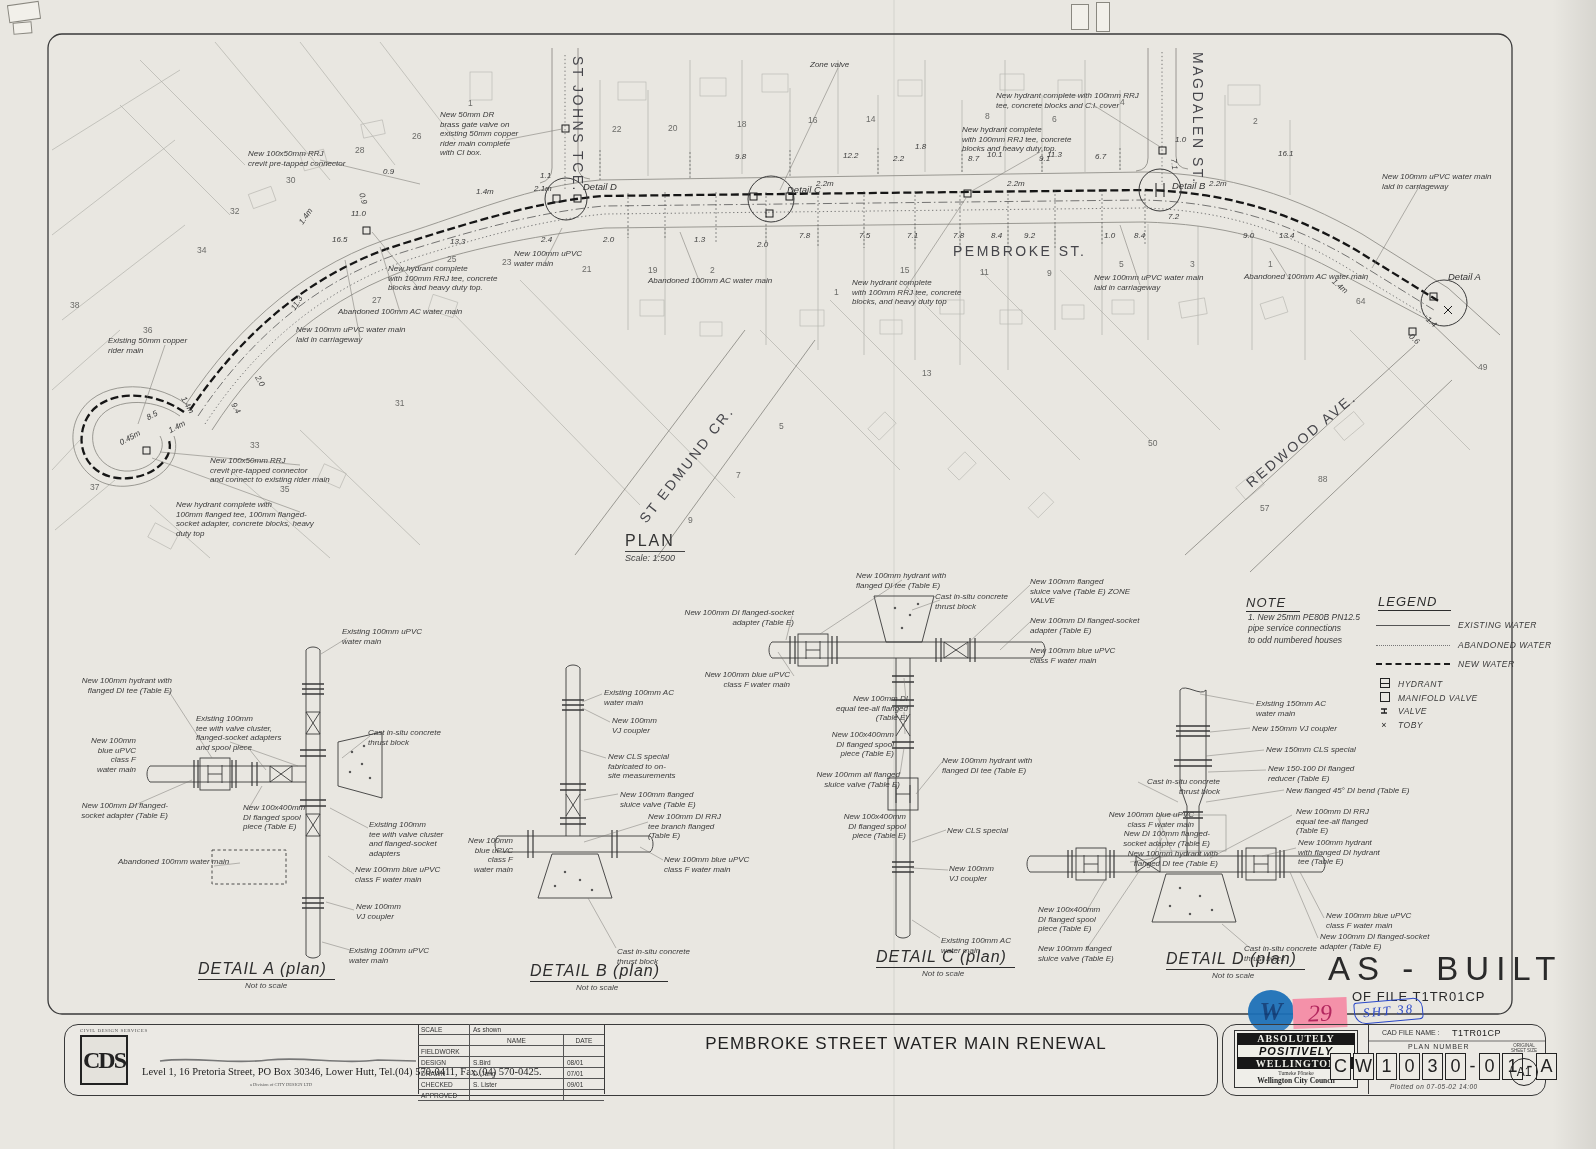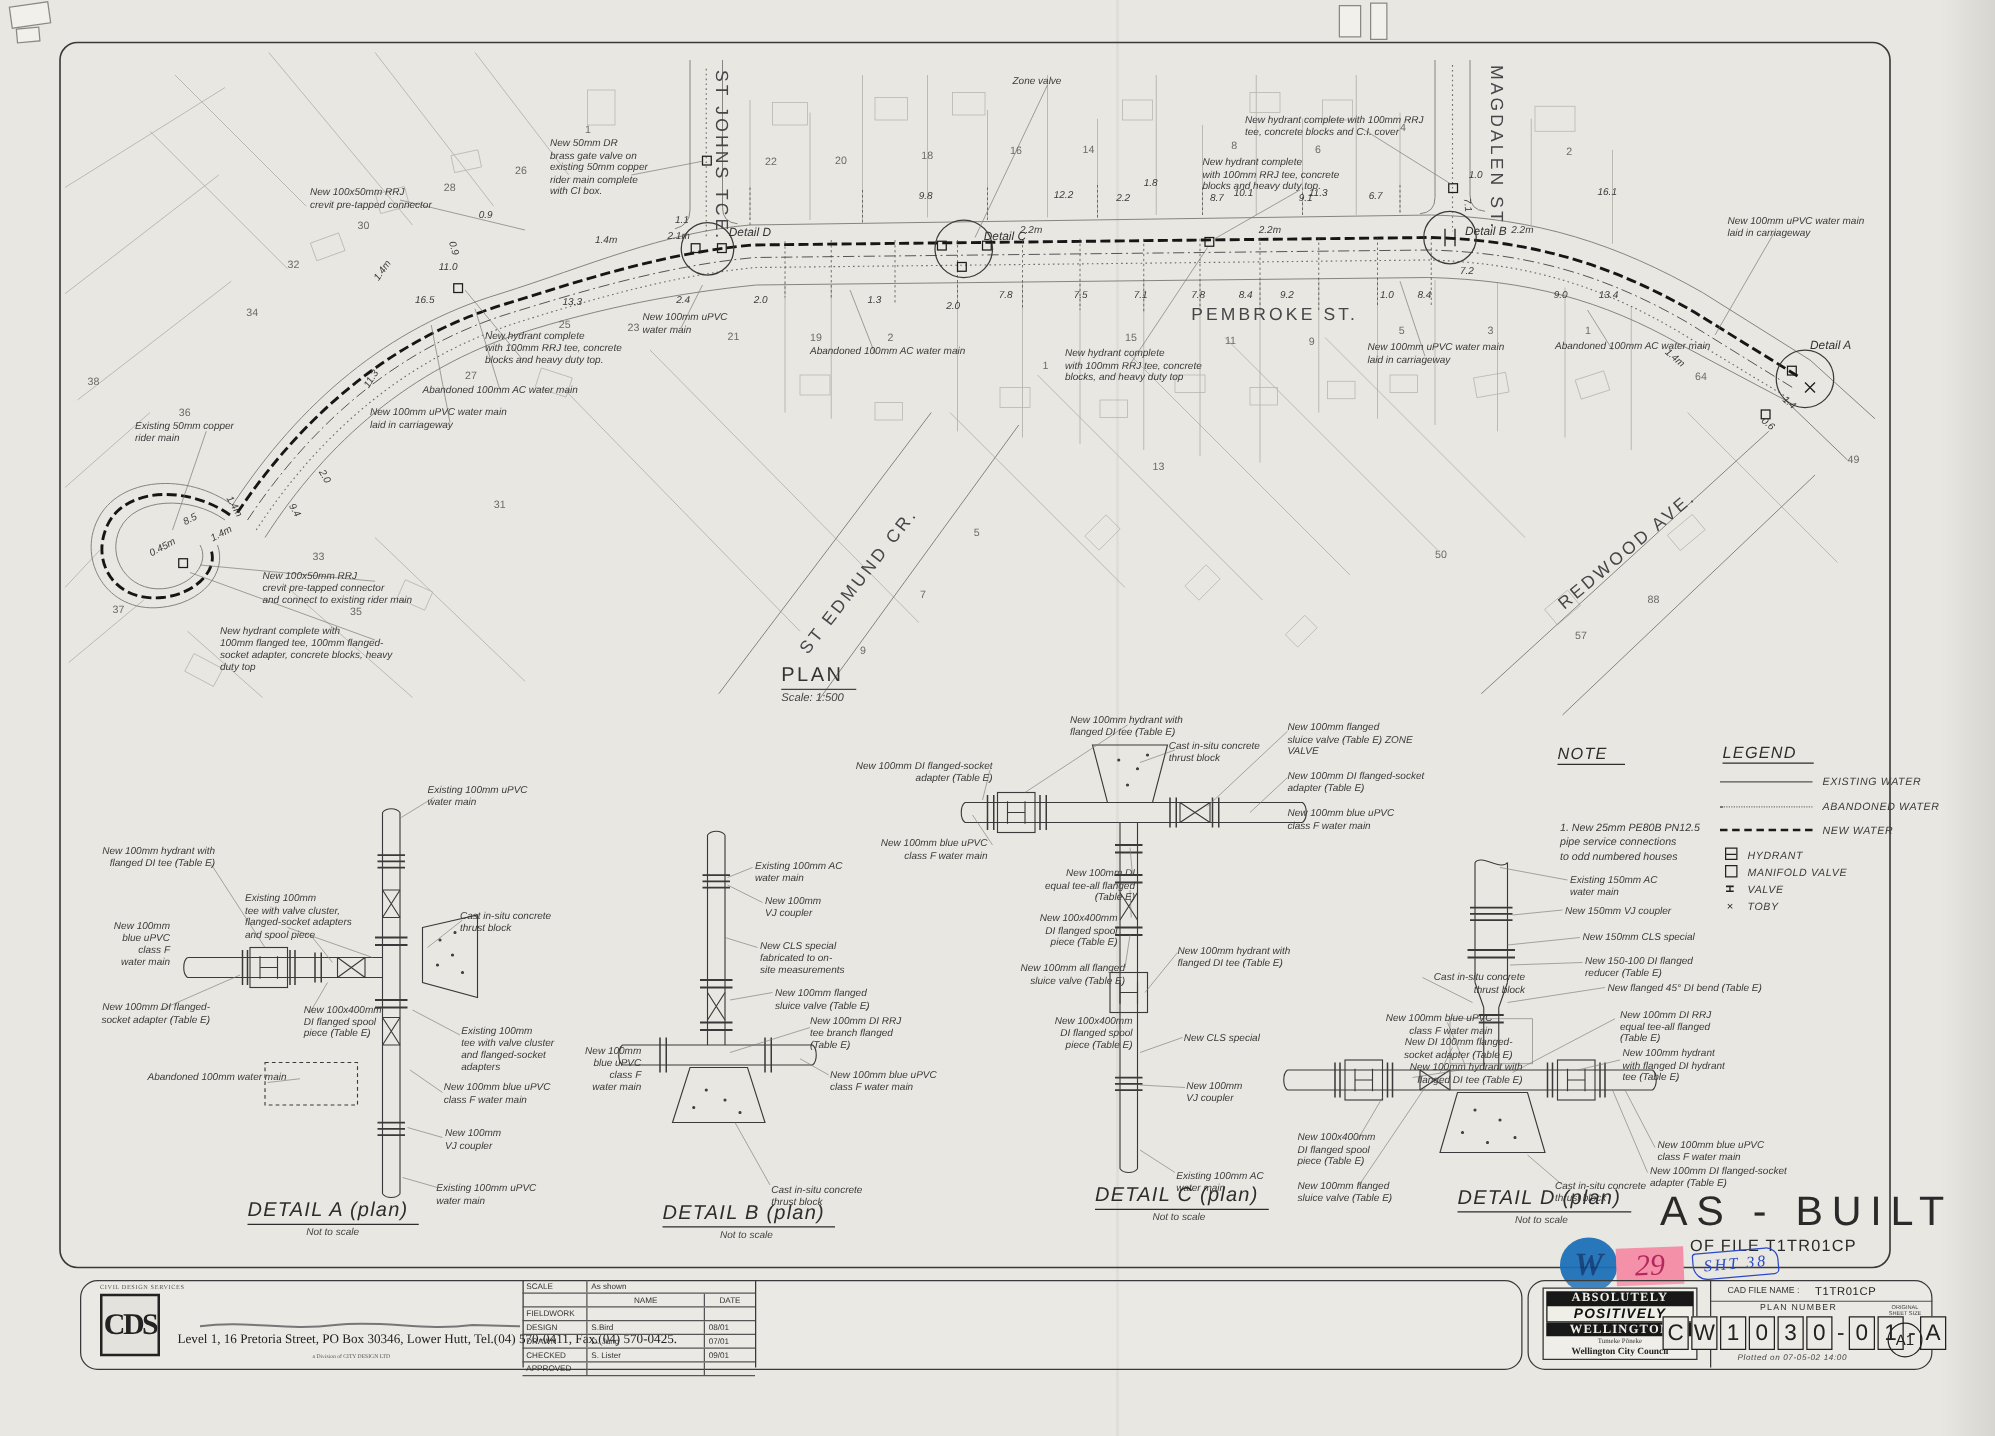--- a/index.html
+++ b/index.html
@@ -448,21 +448,21 @@
   <div class="dmark" style="position: absolute; left: 583px; top: 181px;">Detail D</div>
       <div class="dmark" style="position: absolute; left: 787px; top: 184px;">Detail C</div>
       <div class="dmark" style="position: absolute; left: 1172px; top: 180px;">Detail B</div>
       <div class="dmark" style="position: absolute; left: 1448px; top: 271px;">Detail A</div>
     </div>
 
   <div class="plan-title" style="left:625px;top:532px">PLAN</div>
   <div class="plan-scale" style="left:625px;top:553px">Scale:  1:500</div>
 
   <div class="note-title" style="left:1246px;top:595px">NOTE</div>
-  <div class="note-body" style="left:1248px;top:657px;width:125px">1.  New 25mm PE80B PN12.5
+  <div class="note-body" style="left:1248px;top:612px;width:125px">1.  New 25mm PE80B PN12.5
 pipe service connections
 to odd numbered houses</div>
 
   <div class="legend-title" style="left:1378px;top:594px">LEGEND</div>
   <div class="legend-row" style="left:1376px;top:620px">
     <span class="legend-line l-existing"></span>
     <span class="legend-label">EXISTING WATER</span>
   </div>
   <div class="legend-row" style="left:1376px;top:640px">
     <span class="legend-line l-abandoned"></span>
@@ -678,20 +678,21 @@
           <div class="st-c" style="width:40px;border-right:none">09/01</div>
         </div>
         <div class="st-row" style="position:static">
           <div class="st-c" style="width:52px">APPROVED</div>
           <div class="st-c" style="width:94px"></div>
           <div class="st-c" style="width:40px;border-right:none"></div>
         </div>
       </div>
   </div>
 
+  <div class="drawing-title" style="left:606px;top:1034px;width:600px">PEMBROKE STREET WATER MAIN RENEWAL</div>
 
   <div class="apw" style="left:1234px;top:1030px">
     <div class="apw-b1">ABSOLUTELY</div>
     <div class="apw-b2">POSITIVELY</div>
     <div class="apw-b3">WELLINGTON</div>
     <div class="apw-t1">Tumeke Pōneke</div>
     <div class="apw-t2">Wellington City Council</div>
   </div>
 
   <div class="cad-label" style="left:1382px;top:1029px">CAD FILE NAME :</div>

